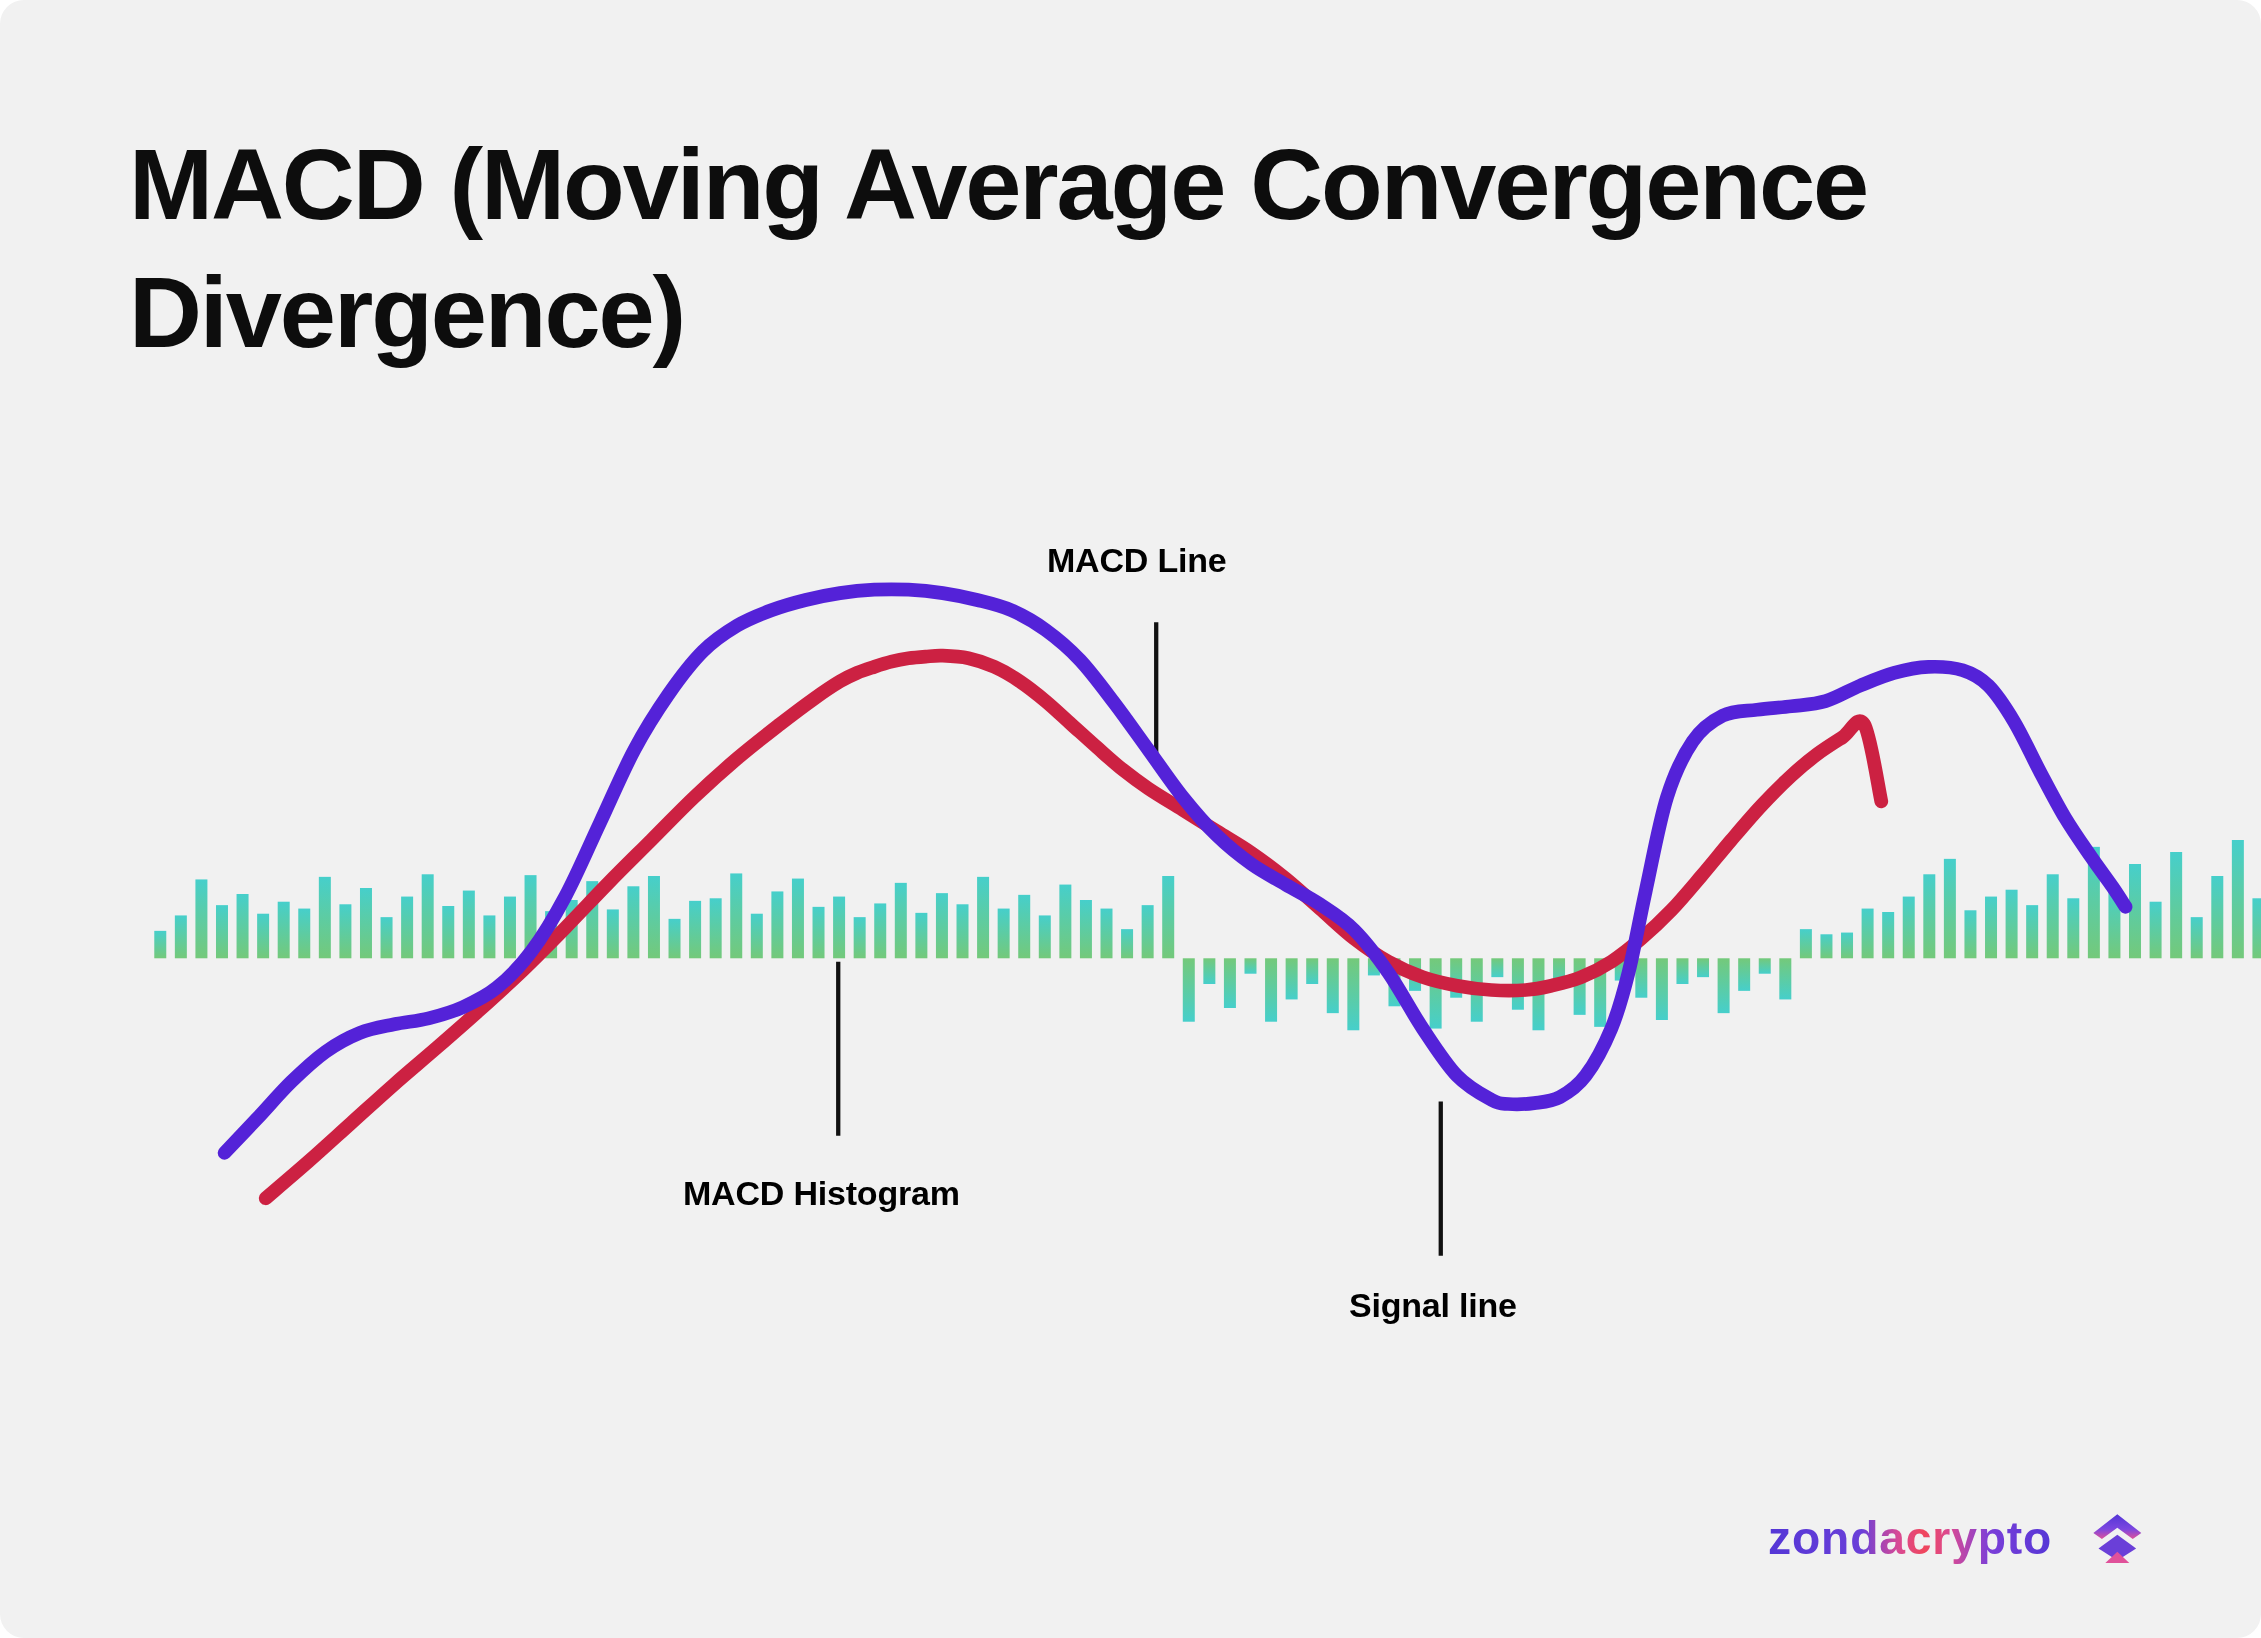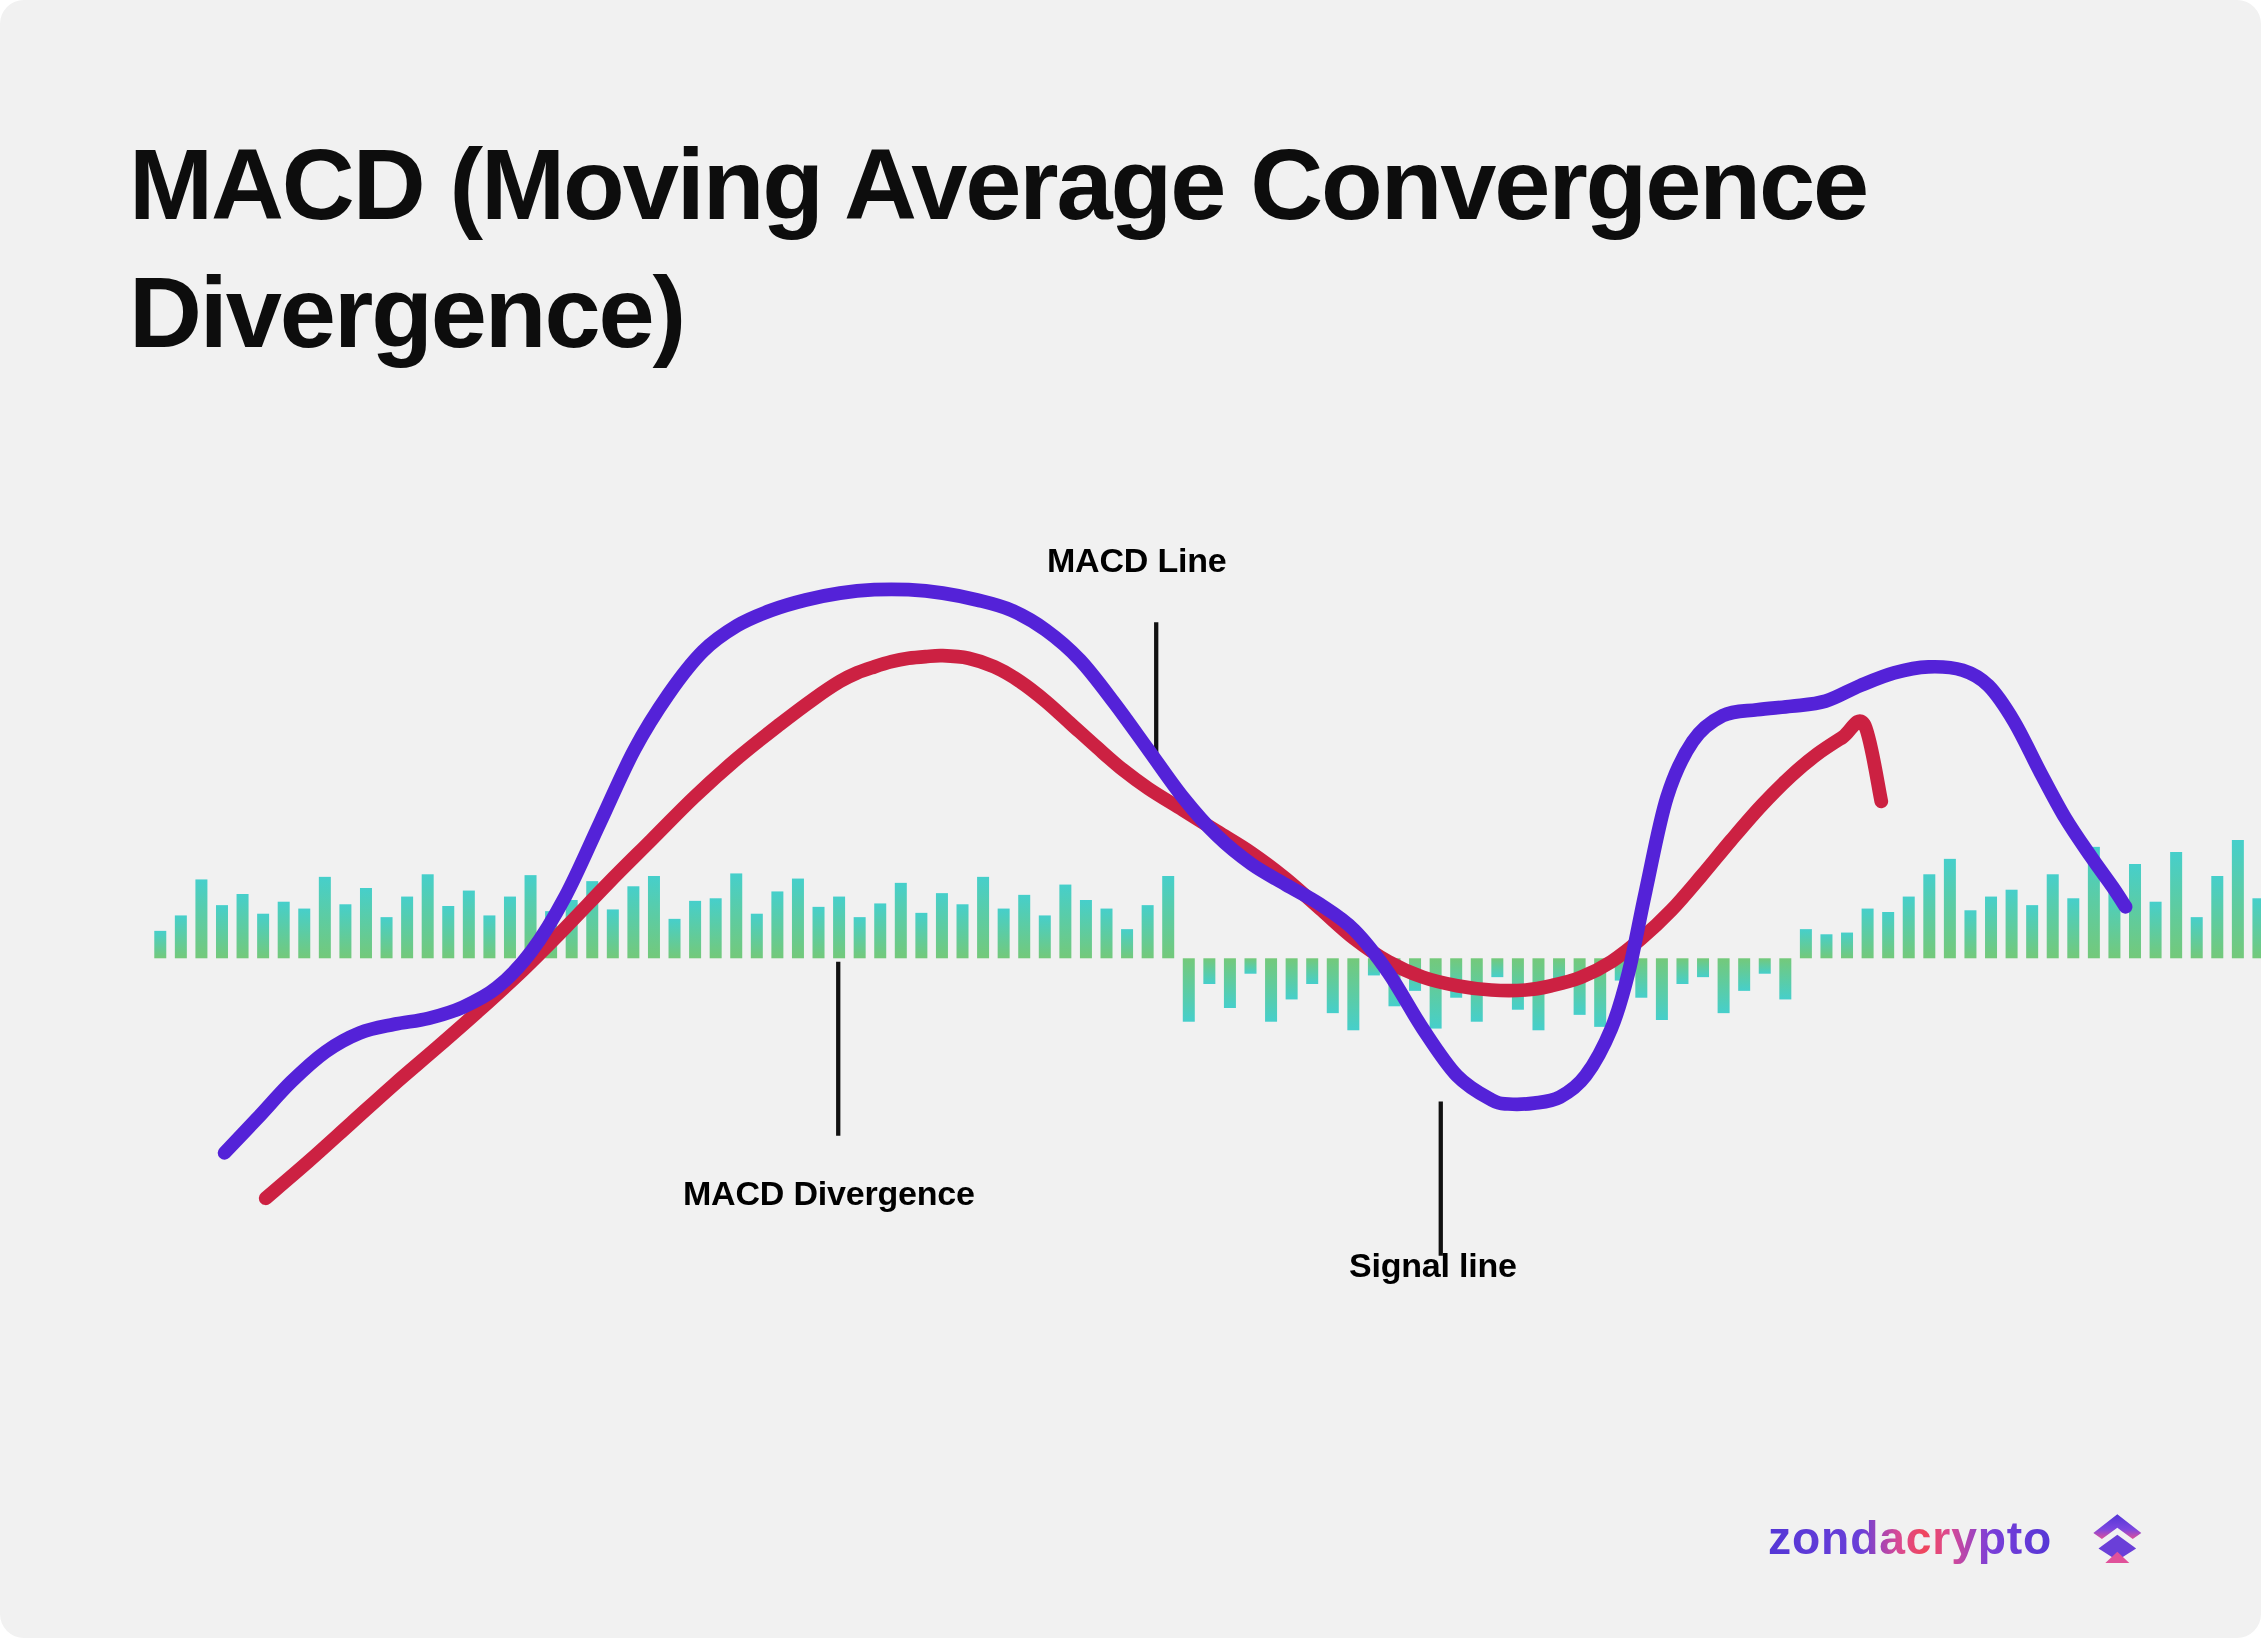--- a/index.html
+++ b/index.html
@@ -30,21 +30,21 @@
   .callout{
     position:absolute;
     font-size:34px;
     font-weight:700;
     color:#000000;
     letter-spacing:-0.2px;
     white-space:nowrap;
   }
   #lbl-macd-line{left:1047px;top:541px;}
   #lbl-histogram{left:683px;top:1174px;}
-  #lbl-signal{left:1349px;top:1246px;}
+  #lbl-signal{left:1349px;top:1286px;}
   #chart-svg{position:absolute;left:0;top:0;width:2261px;height:1638px;}
   #logo{
     position:absolute;
     left:1768px;top:1509px;
     width:381px;height:60px;
   }
 </style>
 </head>
 <body>
 
@@ -211,21 +211,21 @@
     <g id="leader-group">
         <line x1="1349" x2="1349" y1="726" y2="892" stroke="#111111" stroke-width="5"></line>
         <line x1="978" x2="978" y1="1122" y2="1325" stroke="#111111" stroke-width="5"></line>
         <line x1="1681" x2="1681" y1="1285" y2="1465" stroke="#111111" stroke-width="5"></line>
       </g>
     <path id="series-signal" fill="none" stroke-linecap="round" stroke-linejoin="round" d="M310,1398 C318.3333333333333,1390.8333333333333 343.3333333333333,1369.6666666666667 360,1355 C376.6666666666667,1340.3333333333333 393.3333333333333,1325 410,1310 C426.6666666666667,1295 443.3333333333333,1279.6666666666667 460,1265 C476.6666666666667,1250.3333333333333 493.3333333333333,1236.5 510,1222 C526.6666666666666,1207.5 543.3333333333334,1193 560,1178 C576.6666666666666,1163 593.3333333333334,1148 610,1132 C626.6666666666666,1116 643.3333333333334,1099 660,1082 C676.6666666666666,1065 693.3333333333334,1047 710,1030 C726.6666666666666,1013 743.3333333333334,996.6666666666666 760,980 C776.6666666666666,963.3333333333334 793.3333333333334,945.8333333333334 810,930 C826.6666666666666,914.1666666666666 843.3333333333334,899.1666666666666 860,885 C876.6666666666666,870.8333333333334 895,856.6666666666666 910,845 C925,833.3333333333334 938.3333333333334,823.3333333333334 950,815 C961.6666666666666,806.6666666666666 971.6666666666666,800 980,795 C988.3333333333334,790 993.3333333333334,787.8333333333334 1000,785 C1006.6666666666666,782.1666666666666 1013.3333333333334,780.1666666666666 1020,778 C1026.6666666666667,775.8333333333334 1033.3333333333333,773.6666666666666 1040,772 C1046.6666666666667,770.3333333333334 1053.3333333333333,769 1060,768 C1066.6666666666667,767 1073.3333333333333,766.5 1080,766 C1086.6666666666667,765.5 1091.6666666666667,764.6666666666666 1100,765 C1108.3333333333333,765.3333333333334 1120,765.8333333333334 1130,768 C1140,770.1666666666666 1150,773.5 1160,778 C1170,782.5 1180,788.3333333333334 1190,795 C1200,801.6666666666666 1210,809.6666666666666 1220,818 C1230,826.3333333333334 1240,836 1250,845 C1260,854 1270,863.1666666666666 1280,872 C1290,880.8333333333334 1300,890 1310,898 C1320,906 1328.3333333333333,912.1666666666666 1340,920 C1351.6666666666667,927.8333333333334 1366.6666666666667,936.6666666666666 1380,945 C1393.3333333333333,953.3333333333334 1406.6666666666667,961.6666666666666 1420,970 C1433.3333333333333,978.3333333333334 1446.6666666666667,985.8333333333334 1460,995 C1473.3333333333333,1004.1666666666666 1486.6666666666667,1014.1666666666666 1500,1025 C1513.3333333333333,1035.8333333333333 1526.6666666666667,1048.3333333333333 1540,1060 C1553.3333333333333,1071.6666666666667 1566.6666666666667,1084.6666666666667 1580,1095 C1593.3333333333333,1105.3333333333333 1606.6666666666667,1114.5 1620,1122 C1633.3333333333333,1129.5 1646.6666666666667,1135.3333333333333 1660,1140 C1673.3333333333333,1144.6666666666667 1686.6666666666667,1147.5 1700,1150 C1713.3333333333333,1152.5 1726.6666666666667,1154.1666666666667 1740,1155 C1753.3333333333333,1155.8333333333333 1768.3333333333333,1155.8333333333333 1780,1155 C1791.6666666666667,1154.1666666666667 1799.1666666666667,1152.5 1810,1150 C1820.8333333333333,1147.5 1833.3333333333333,1144.6666666666667 1845,1140 C1856.6666666666667,1135.3333333333333 1868.3333333333333,1129.5 1880,1122 C1891.6666666666667,1114.5 1903.3333333333333,1105 1915,1095 C1926.6666666666667,1085 1938.3333333333333,1074.1666666666667 1950,1062 C1961.6666666666667,1049.8333333333333 1973.3333333333333,1035.6666666666667 1985,1022 C1996.6666666666667,1008.3333333333334 2008.3333333333333,993.6666666666666 2020,980 C2031.6666666666667,966.3333333333334 2043.3333333333333,952.5 2055,940 C2066.6666666666665,927.5 2079.1666666666665,915 2090,905 C2100.8333333333335,895 2110,887.5 2120,880 C2130,872.5 2140.8333333333335,865.8333333333334 2150,860 C2159.1666666666665,854.1666666666666 2167.5,832.5 2175,845 C2182.5,857.5 2191.6666666666665,920 2195,935" stroke="#cc2142" stroke-width="16"></path>
     <path id="series-macd" fill="none" stroke-linecap="round" stroke-linejoin="round" d="M262,1345 C268.3333333333333,1338.3333333333333 287,1318.8333333333333 300,1305 C313,1291.1666666666667 326.6666666666667,1275 340,1262 C353.3333333333333,1249 366.6666666666667,1236.5 380,1227 C393.3333333333333,1217.5 406.6666666666667,1210.3333333333333 420,1205 C433.3333333333333,1199.6666666666667 446.6666666666667,1197.8333333333333 460,1195 C473.3333333333333,1192.1666666666667 486.6666666666667,1191.3333333333333 500,1188 C513.3333333333334,1184.6666666666667 526.6666666666666,1181 540,1175 C553.3333333333334,1169 566.6666666666666,1162.8333333333333 580,1152 C593.3333333333334,1141.1666666666667 606.6666666666666,1127.8333333333333 620,1110 C633.3333333333334,1092.1666666666667 646.6666666666666,1070 660,1045 C673.3333333333334,1020 686.6666666666666,988.3333333333334 700,960 C713.3333333333334,931.6666666666666 726.6666666666666,900 740,875 C753.3333333333334,850 766.6666666666666,829.1666666666666 780,810 C793.3333333333334,790.8333333333334 806.6666666666666,773.3333333333334 820,760 C833.3333333333334,746.6666666666666 846.6666666666666,738 860,730 C873.3333333333334,722 886.6666666666666,717 900,712 C913.3333333333334,707 926.6666666666666,703.3333333333334 940,700 C953.3333333333334,696.6666666666666 966.6666666666666,694 980,692 C993.3333333333334,690 1006.6666666666666,688.6666666666666 1020,688 C1033.3333333333333,687.3333333333334 1046.6666666666667,687.3333333333334 1060,688 C1073.3333333333333,688.6666666666666 1086.6666666666667,690 1100,692 C1113.3333333333333,694 1126.6666666666667,696.6666666666666 1140,700 C1153.3333333333333,703.3333333333334 1166.6666666666667,706.1666666666666 1180,712 C1193.3333333333333,717.8333333333334 1206.6666666666667,725.3333333333334 1220,735 C1233.3333333333333,744.6666666666666 1246.6666666666667,755.8333333333334 1260,770 C1273.3333333333333,784.1666666666666 1286.6666666666667,802.5 1300,820 C1313.3333333333333,837.5 1326.6666666666667,856.6666666666666 1340,875 C1353.3333333333333,893.3333333333334 1366.6666666666667,913.3333333333334 1380,930 C1393.3333333333333,946.6666666666666 1406.6666666666667,962 1420,975 C1433.3333333333333,988 1446.6666666666667,998.5 1460,1008 C1473.3333333333333,1017.5 1486.6666666666667,1024.1666666666667 1500,1032 C1513.3333333333333,1039.8333333333333 1526.6666666666667,1046.1666666666667 1540,1055 C1553.3333333333333,1063.8333333333333 1566.6666666666667,1071.6666666666667 1580,1085 C1593.3333333333333,1098.3333333333333 1606.6666666666667,1115.8333333333333 1620,1135 C1633.3333333333333,1154.1666666666667 1646.6666666666667,1180 1660,1200 C1673.3333333333333,1220 1686.6666666666667,1241.1666666666667 1700,1255 C1713.3333333333333,1268.8333333333333 1730,1277.5 1740,1283 C1750,1288.5 1751.6666666666667,1287.3333333333333 1760,1288 C1768.3333333333333,1288.6666666666667 1780,1288.3333333333333 1790,1287 C1800,1285.6666666666667 1810,1285.3333333333333 1820,1280 C1830,1274.6666666666667 1840,1268.3333333333333 1850,1255 C1860,1241.6666666666667 1871.6666666666667,1220 1880,1200 C1888.3333333333333,1180 1893.3333333333333,1161.6666666666667 1900,1135 C1906.6666666666667,1108.3333333333333 1912.5,1074.1666666666667 1920,1040 C1927.5,1005.8333333333334 1935.8333333333333,959.1666666666666 1945,930 C1954.1666666666667,900.8333333333334 1964.1666666666667,880.8333333333334 1975,865 C1985.8333333333333,849.1666666666666 1997.5,841.1666666666666 2010,835 C2022.5,828.8333333333334 2036.6666666666667,829.8333333333334 2050,828 C2063.3333333333335,826.1666666666666 2076.6666666666665,825.6666666666666 2090,824 C2103.3333333333335,822.3333333333334 2116.6666666666665,822 2130,818 C2143.3333333333335,814 2156.6666666666665,805.5 2170,800 C2183.3333333333335,794.5 2196.6666666666665,788.6666666666666 2210,785 C2223.3333333333335,781.3333333333334 2236.6666666666665,778.5 2250,778 C2263.3333333333335,777.5 2278.3333333333335,778.3333333333334 2290,782 C2301.6666666666665,785.6666666666666 2310,790 2320,800 C2330,810 2340,825.3333333333334 2350,842 C2360,858.6666666666666 2370,881.1666666666666 2380,900 C2390,918.8333333333334 2400,938.3333333333334 2410,955 C2420,971.6666666666666 2430.8333333333335,986.6666666666666 2440,1000 C2449.1666666666665,1013.3333333333334 2458.3333333333335,1025.3333333333333 2465,1035 C2471.6666666666665,1044.6666666666667 2477.5,1054.1666666666667 2480,1058" stroke="#5422d8" stroke-width="16"></path>
   </svg>
 
   <div class="callout" id="lbl-macd-line">MACD Line</div>
-  <div class="callout" id="lbl-histogram">MACD Divergence</div>
+  <div class="callout" id="lbl-histogram">MACD Histogram</div>
   <div class="callout" id="lbl-signal">Signal line</div>
 
   <svg id="logo" viewBox="0 0 445 70">
     <text x="0" y="52" id="brand-text" font-family="'Liberation Sans', sans-serif" font-size="54" font-weight="700" letter-spacing="1" fill="url(#logoGrad)">zondacrypto</text>
     <g transform="translate(378,6)">
       <path d="M30 0 L58 22 L48 29 L30 16 L12 29 L2 22 Z" fill="url(#markGrad)"></path>
       <path d="M30 24 L52 40 L30 54 L8 40 Z" fill="#6a3fd8"></path>
       <path d="M30 44 L44 57 L16 57 Z" fill="#e0519a"></path>
     </g>
   </svg>

